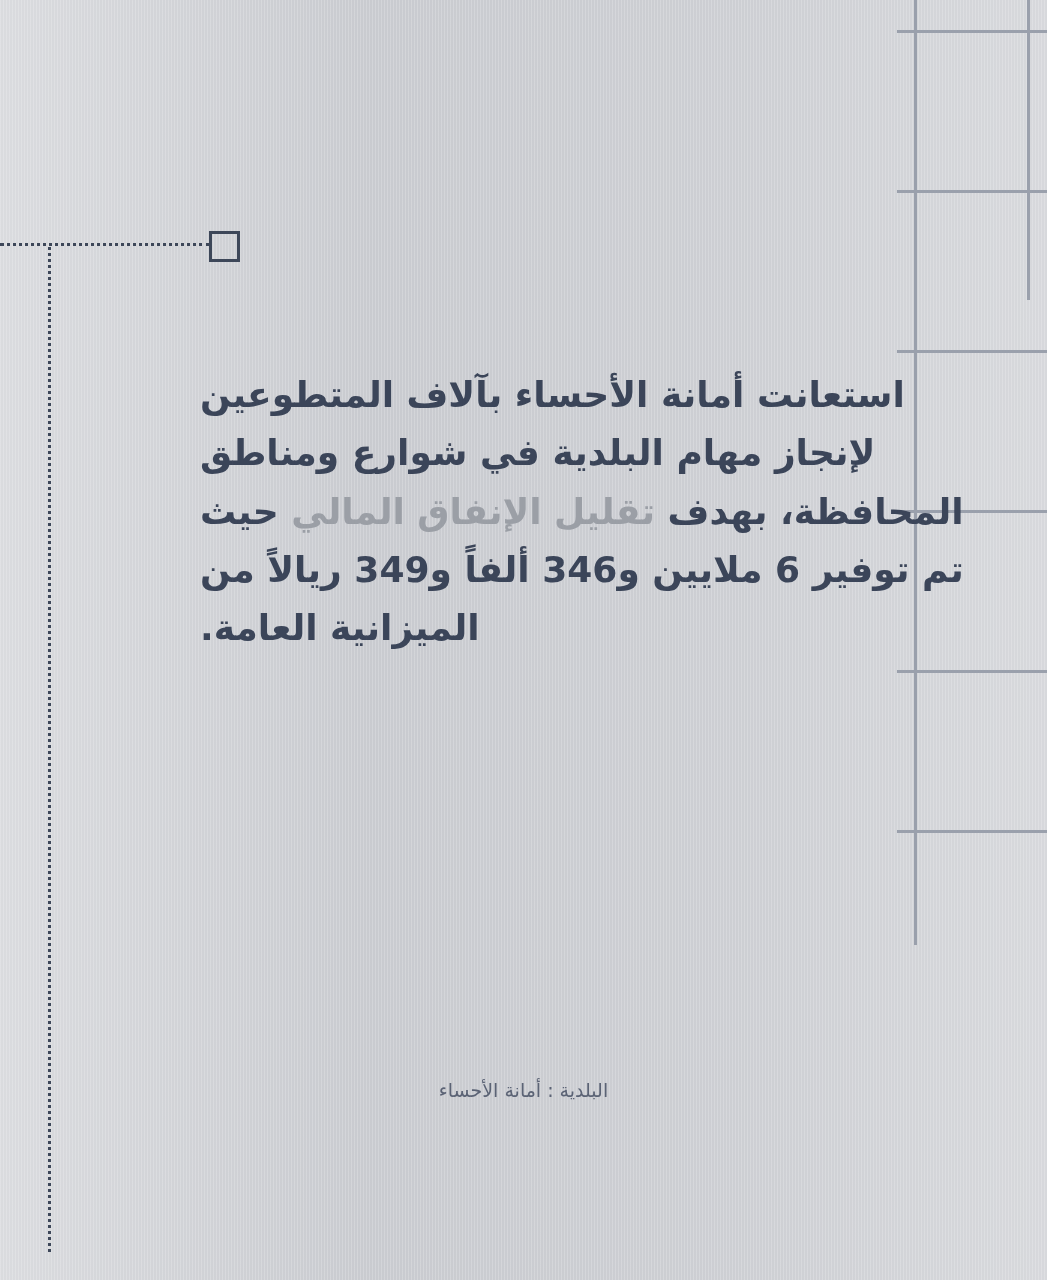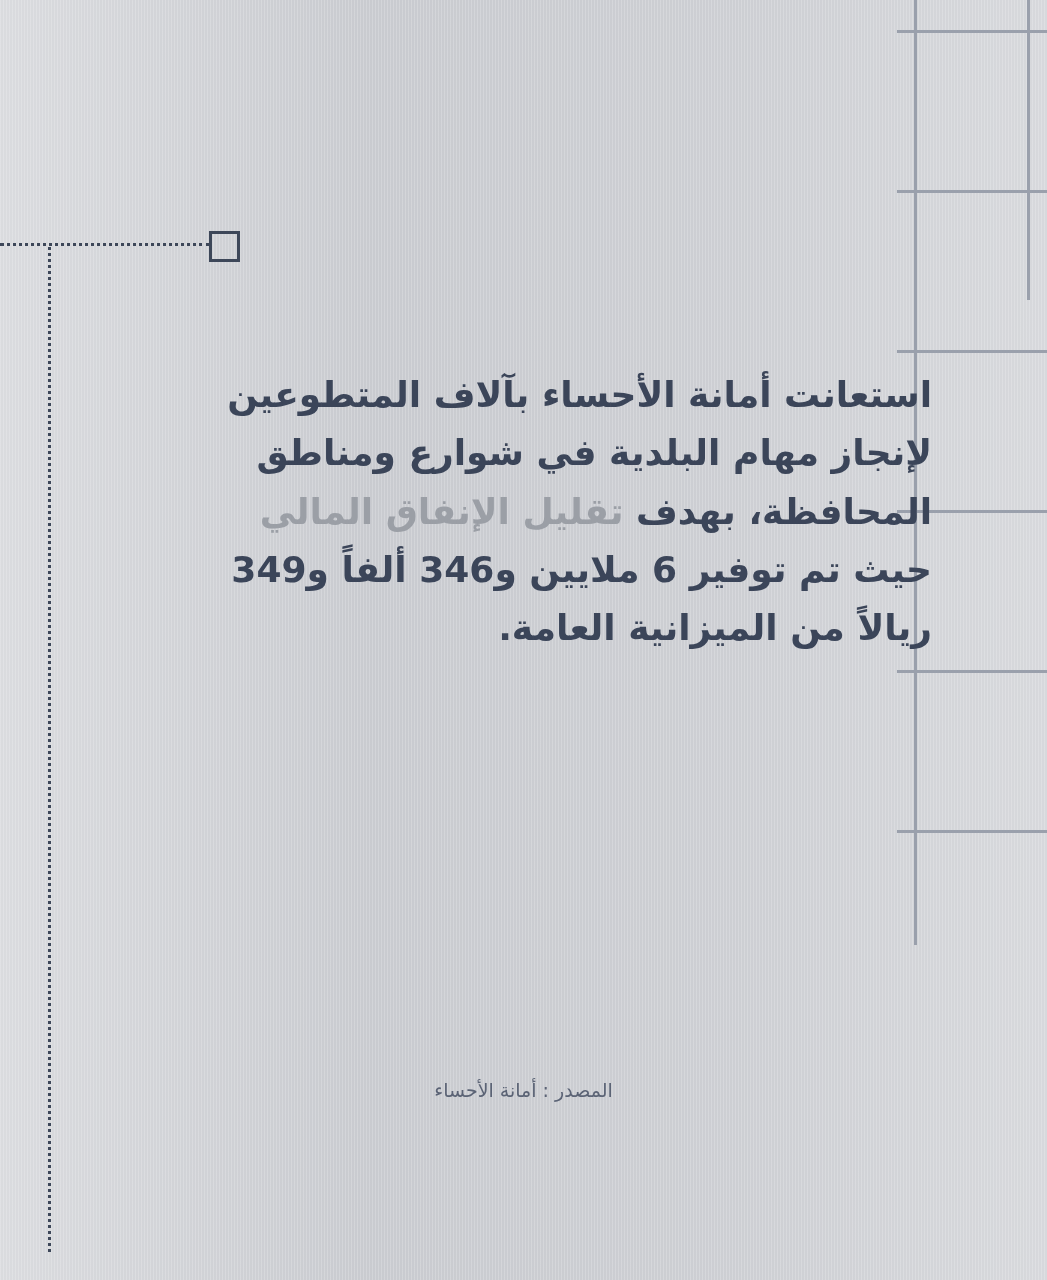--- a/index.html
+++ b/index.html
@@ -77,22 +77,22 @@
     border: 3px solid #3d4759;
     background: transparent;
   }
 
   
   .body-text {
     position: absolute;
     top: 366px;
     left: 0;
     right: 0;
-    padding: 0 115px 0 200px;
-    text-align: right;
+    padding: 0 66px 0 200px;
+    text-align: left;
     direction: rtl;
     font-size: 36px;
     font-weight: bold;
     line-height: 1.62;
     color: #3b4559;
     letter-spacing: 0px;
   }
   .body-text .muted {
     color: #9b9fa6;
   }
@@ -127,15 +127,15 @@
   </div>
 
   <div class="dotted-h"></div>
   <div class="dotted-v"></div>
   <div class="square-mark"></div>
 
   <div class="body-text">
     <span>استعانت أمانة الأحساء بآلاف المتطوعين لإنجاز مهام البلدية في شوارع ومناطق المحافظة، بهدف </span><span class="muted">تقليل الإنفاق المالي </span><span>حيث تم توفير 6 ملايين و346 ألفاً و349 ريالاً من الميزانية العامة.</span>
   </div>
 
-  <div class="source">المصدر : أمانة الأحساء</div>
+  <div class="source">البلدية : أمانة الأحساء</div>
 
 </div>
 
 </body></html>

